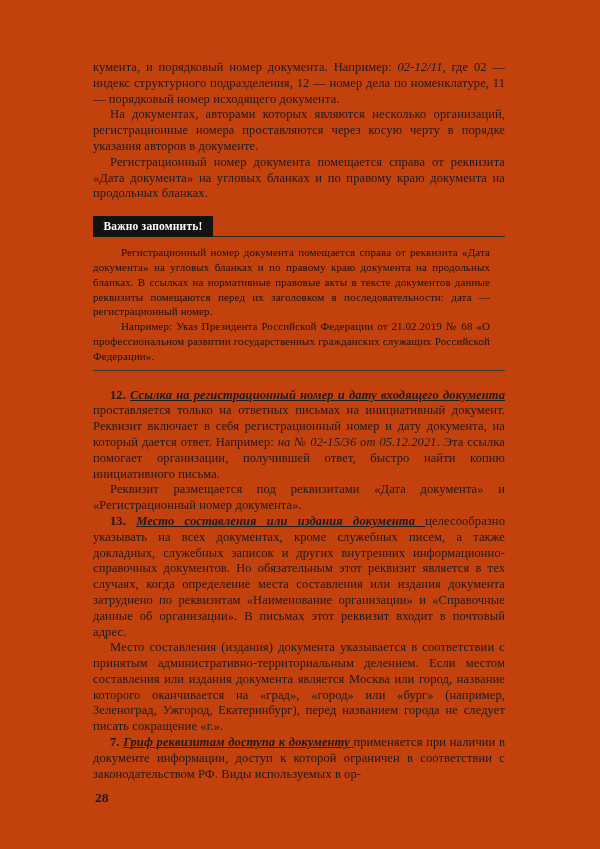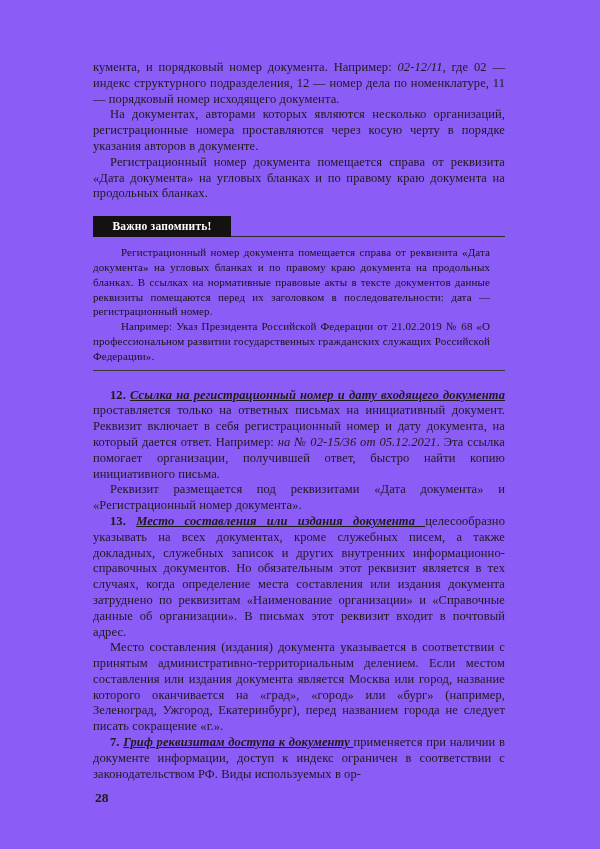--- a/index.html
+++ b/index.html
@@ -4,21 +4,21 @@
 <style>
   html,body{margin:0;padding:0;}
   body{
     width:600px;height:849px;
     background:#ffffff;
     font-family:"Liberation Serif","DejaVu Serif",serif;
   }
   .page{
     position:relative;
     width:600px;height:849px;
-    background:#8b5cf6;
+    background:#c2410c;
     overflow:hidden;
     color:#1d1b1b;
   }
   .text-column{
     position:absolute;
     left:93px;top:60px;width:412px;
   }
   .para{
     margin:0;
     font-size:12.5px;
@@ -33,21 +33,21 @@
   .run.b{ font-weight:bold; }
   .run.bi{ font-weight:bold;font-style:italic;text-decoration:underline; }
 
   
   .note{ margin:14px 0 17px 0; }
   .note-header{
     display:flex;
     align-items:flex-end;
   }
   .note-label{
-    width:138px;
+    width:120px;
     height:21px;
     line-height:21px;
     background:#141211;
     color:#fdfdfc;
     font-weight:bold;
     font-size:11.5px;
     text-align:center;
     letter-spacing:0.2px;
   }
   .note-header-rule{
@@ -94,16 +94,16 @@
         <div class="note-body">
           <p class="para note-paragraph indent"><span class="run r">Регистрационный номер документа помещается справа от реквизита «Дата документа» на угловых бланках и по правому краю документа на продольных бланках. В ссылках на нормативные правовые акты в тексте документов данные реквизиты помещаются перед их заголовком в последовательности: дата — регистрационный номер.</span></p>
           <p class="para note-paragraph indent"><span class="run r">Например: Указ Президента Российской Федерации от 21.02.2019 № 68 «О профессиональном развитии государственных гражданских служащих Российской Федерации».</span></p>
         </div>
         <div class="note-bottom-rule"></div>
       </section>
       <p class="para indent"><span class="run b">12. </span><span class="run bi">Ссылка на регистрационный номер и дату входящего документа </span><span class="run r">проставляется только на ответных письмах на инициативный документ. Реквизит включает в себя регистрационный номер и дату документа, на который дается ответ. Например: </span><span class="run i">на № 02-15/36 от 05.12.2021</span><span class="run r">. Эта ссылка помогает организации, получившей ответ, быстро найти копию инициативного письма.</span></p>
       <p class="para indent"><span class="run r">Реквизит размещается под реквизитами «Дата документа» и «Регистрационный номер документа».</span></p>
       <p class="para indent"><span class="run b">13. </span><span class="run bi">Место составления или издания документа </span><span class="run r">целесообразно указывать на всех документах, кроме служебных писем, а также докладных, служебных записок и других внутренних информационно-справочных документов. Но обязательным этот реквизит является в тех случаях, когда определение места составления или издания документа затруднено по реквизитам «Наименование организации» и «Справочные данные об организации». В письмах этот реквизит входит в почтовый адрес.</span></p>
       <p class="para indent"><span class="run r">Место составления (издания) документа указывается в соответствии с принятым административно-территориальным делением. Если местом составления или издания документа является Москва или город, название которого оканчивается на «град», «город» или «бург» (например, Зеленоград, Ужгород, Екатеринбург), перед названием города не следует писать сокращение «г.».</span></p>
-      <p class="para indent"><span class="run b">7. </span><span class="run bi">Гриф реквизитам доступа к документу </span><span class="run r">применяется при наличии в документе информации, доступ к индекс ограничен в соответствии с законодательством РФ. Виды используемых в ор-</span></p>
+      <p class="para indent"><span class="run b">7. </span><span class="run bi">Гриф реквизитам доступа к документу </span><span class="run r">применяется при наличии в документе информации, доступ к которой ограничен в соответствии с законодательством РФ. Виды используемых в ор-</span></p>
     </main>
   <div class="page-number">28</div>
 </div>
 
 </body></html>

